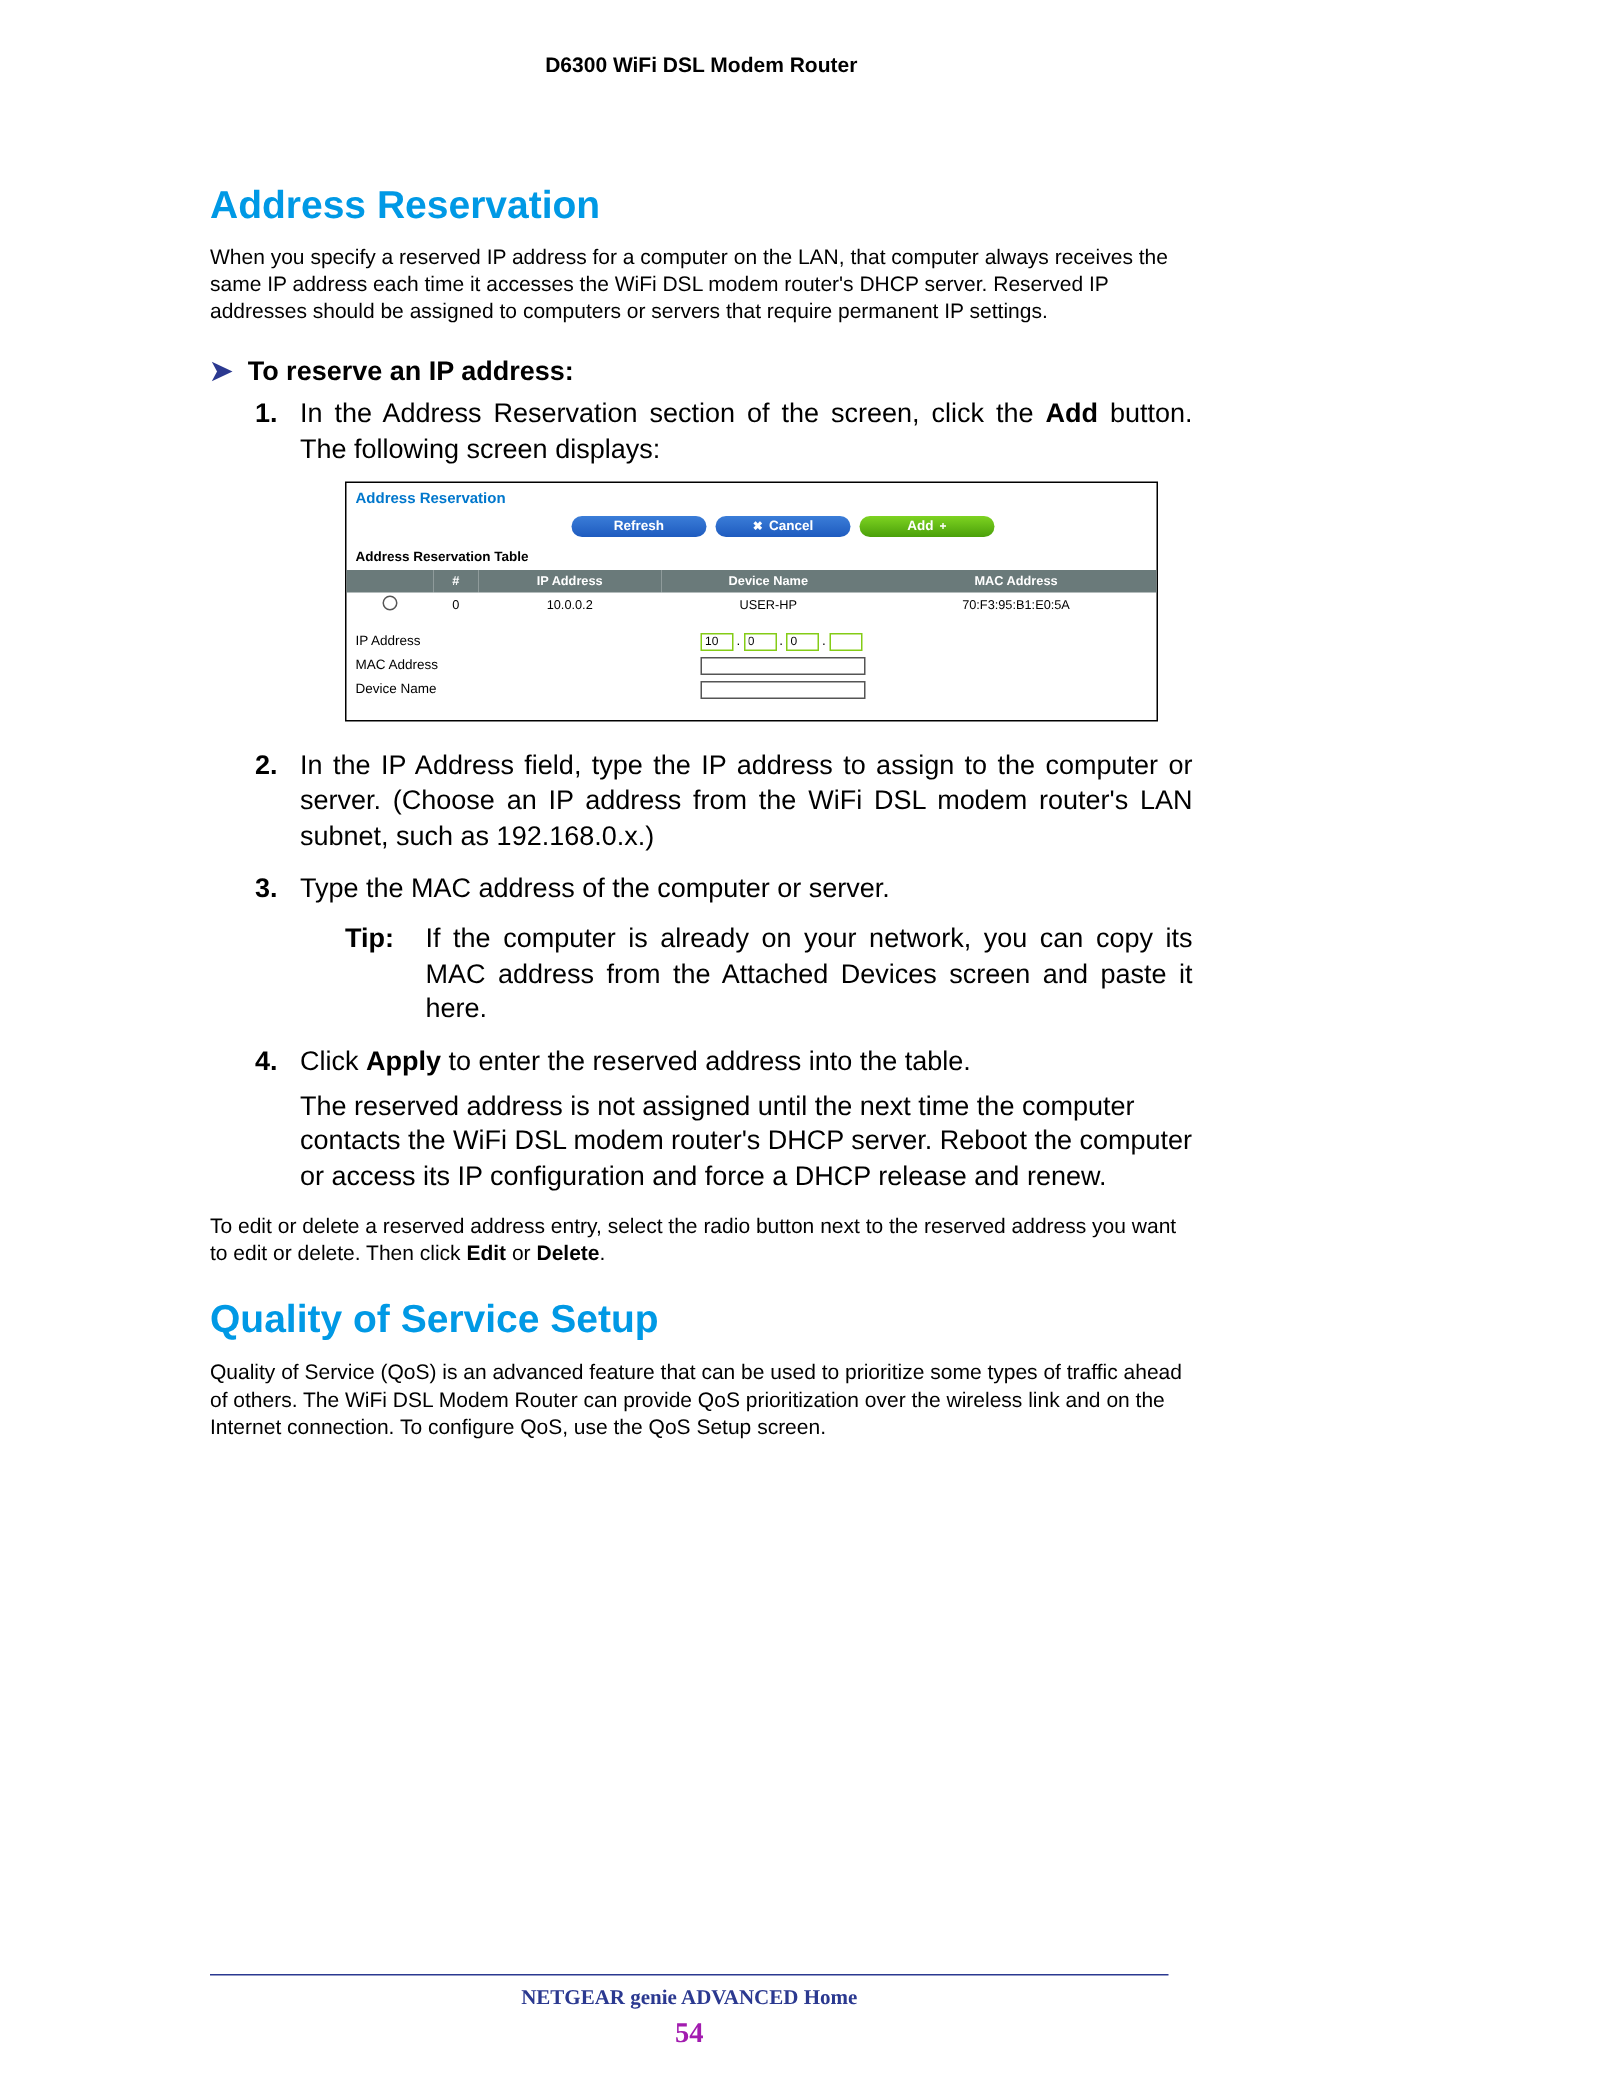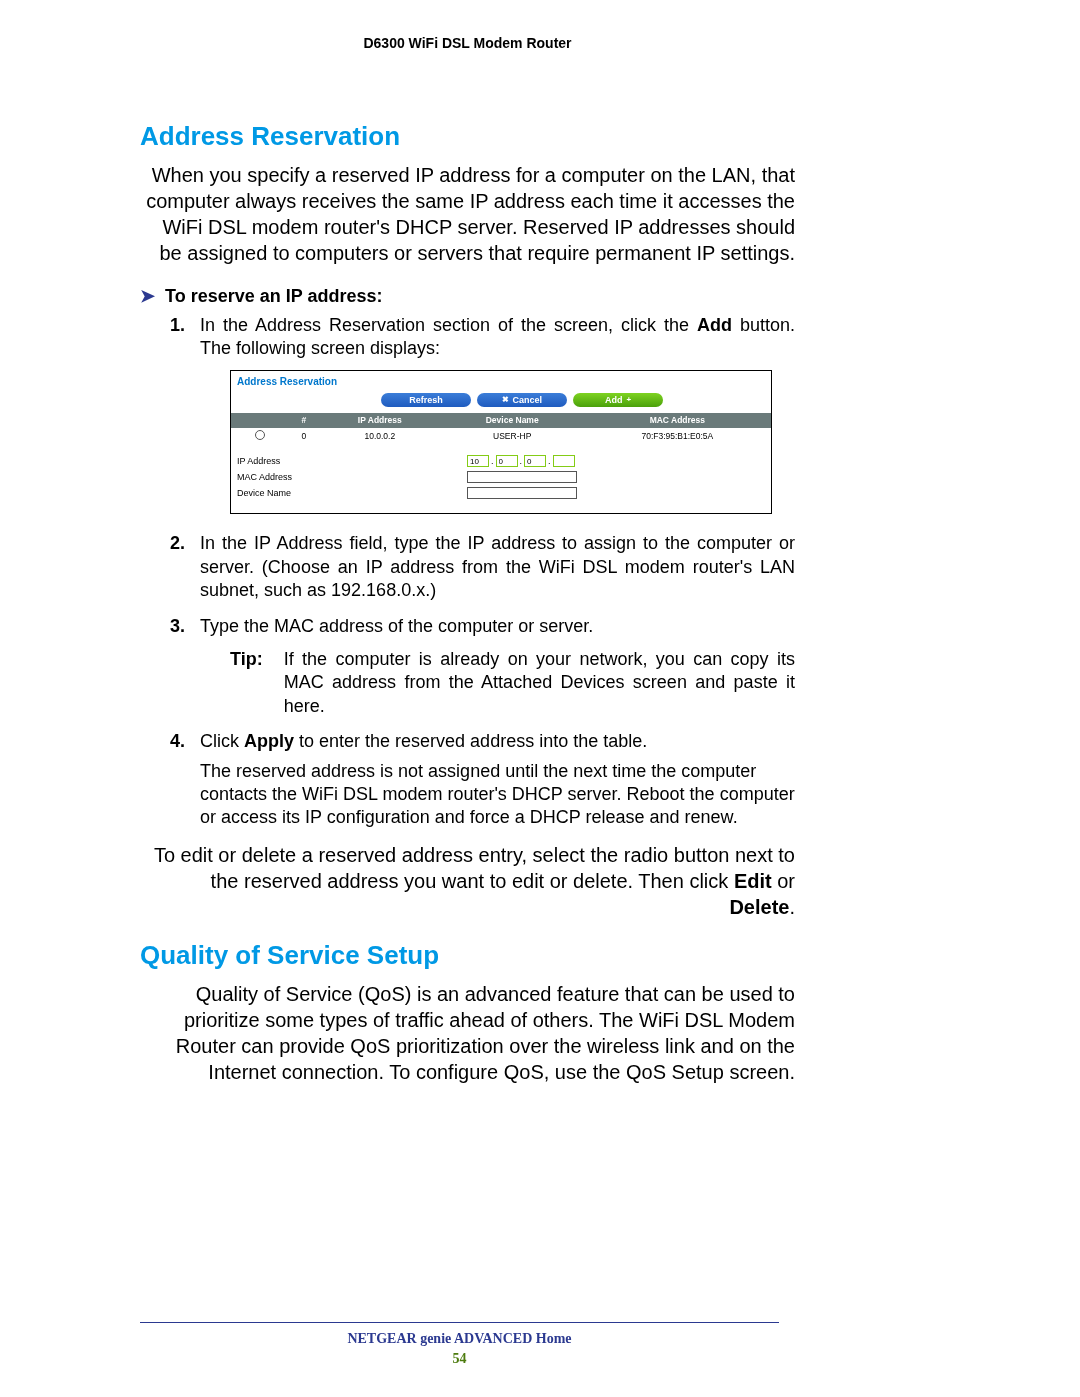--- a/index.html
+++ b/index.html
@@ -25,24 +25,23 @@
     margin-bottom: 70px;
   }
   h2.section-heading {
     color: #0099e5;
     font-size: 26px;
     font-weight: bold;
     margin: 10px 0 10px 0;
     font-family: "Segoe UI", Arial, sans-serif;
   }
   p.body-text {
-    font-size: 20px;
+    font-size: 14px;
     line-height: 1.3;
     margin: 0 0 20px 0;
-    text-align: right;
   }
   .procedure-head {
     display: flex;
     align-items: flex-start;
     gap: 10px;
     margin: 10px 0 6px 0;
   }
   .arrow {
     color: #2b3990;
     font-size: 18px;
@@ -186,23 +185,23 @@
     padding-top: 8px;
     font-family: Liberation Serif, serif;
   }
   .footer-text {
     color: #2b3990;
     font-weight: bold;
     font-size: 14px;
     margin: 0;
   }
   .footer-page {
-    color: #4d7c0f;
-    font-weight: bold;
-    font-size: 14px;
+    color: #a21caf;
+    font-weight: bold;
+    font-size: 19px;
     margin: 4px 0 0 0;
   }
 </style>
 </head>
 <body>
 
 <div class="page">
   <div class="header-title">D6300 WiFi DSL Modem Router</div>
 
   <h2 class="section-heading">Address Reservation</h2>
@@ -226,20 +225,21 @@
           </div>
           <div class="shot-btn btn-blue2">
             <span class="icon">✖</span>
             <span>Cancel</span>
           </div>
           <div class="shot-btn btn-green">
             <span>Add</span>
             <span class="icon">+</span>
           </div>
         </div>
+        <div class="table-label">Address Reservation Table</div>
         <table class="res-table">
           <tbody>
               <tr>
             <th style="width:50px"></th>
             <th>#</th>
             <th>IP Address</th>
             <th>Device Name</th>
             <th>MAC Address</th>
           </tr>
           <tr>

